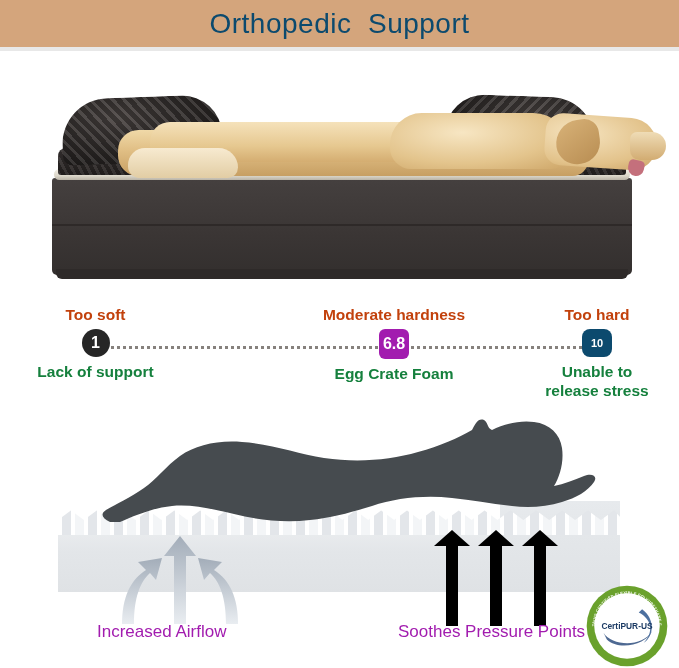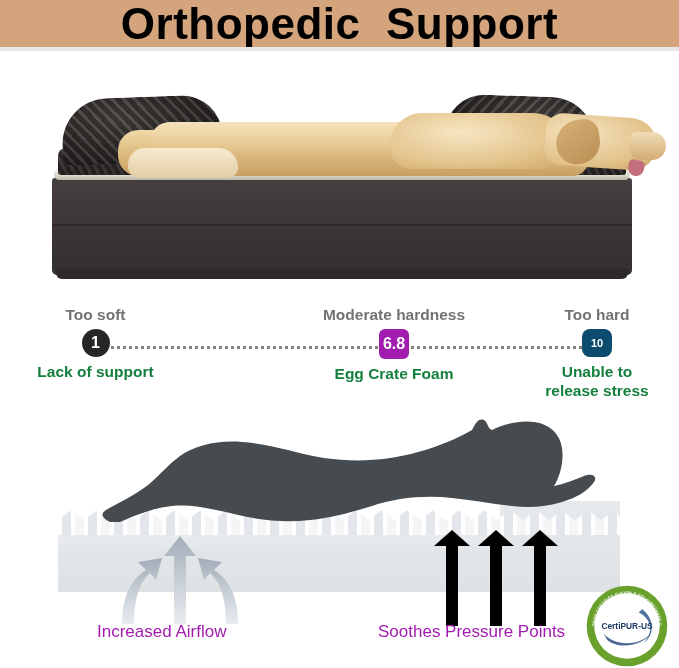--- a/index.html
+++ b/index.html
@@ -11,23 +11,23 @@
     position:relative;
   }
 
   
   #banner{
     position:absolute;left:0;top:0;width:679px;height:47px;
     background:#d4a57c;
     display:flex;align-items:center;justify-content:center;
   }
   #banner-title{
-    color:#000000;
-    font-size:44px;
-    font-weight:bold;
+    color:#0c4a6e;
+    font-size:28px;
+    font-weight:normal;
     letter-spacing:0.5px;
     white-space:pre;
     font-family:"Liberation Sans", sans-serif;
   }
   #banner-underline{
     position:absolute;left:0;top:47px;width:679px;height:4px;
     background:#e8e8e8;
   }
 
   
@@ -135,21 +135,21 @@
   #scale{
     position:absolute;left:0;top:300px;width:679px;height:106px;
   }
   .scale-line{
     position:absolute;top:46px;left:92px;width:496px;height:0;
     border-top:3px dotted #7a7470;
     opacity:.9;
   }
   .scale-stop{position:absolute;text-align:center;}
   .stop-top{
-    font-size:15.5px;font-weight:bold;color:#737373;
+    font-size:15.5px;font-weight:bold;color:#c2410c;
     line-height:1.18;margin-bottom:5px;white-space:nowrap;
   }
   .stop-bot{
     font-size:15.5px;font-weight:bold;color:#15803d;
     line-height:1.18;margin-top:6px;white-space:nowrap;
   }
   .badge{
     display:inline-flex;align-items:center;justify-content:center;
     color:#ffffff;font-weight:bold;
   }
@@ -211,21 +211,21 @@
   
   .silhouette{
     position:absolute;left:72px;top:8px;width:540px;height:120px;
   }
   .lbl{
     font-size:17px;font-weight:normal;color:#a21caf;
     font-family:"Liberation Sans", sans-serif;
     white-space:nowrap;
   }
   #lbl-airflow{position:absolute;left:97px;top:216px;}
-  #lbl-pressure{position:absolute;left:378px;top:216px;}
+  #lbl-pressure{position:absolute;left:398px;top:216px;}
 
   
   #certipur{
     position:absolute;left:585px;top:584px;width:84px;height:84px;
   }
 </style>
 </head>
 <body>
 
 <div id="banner">

